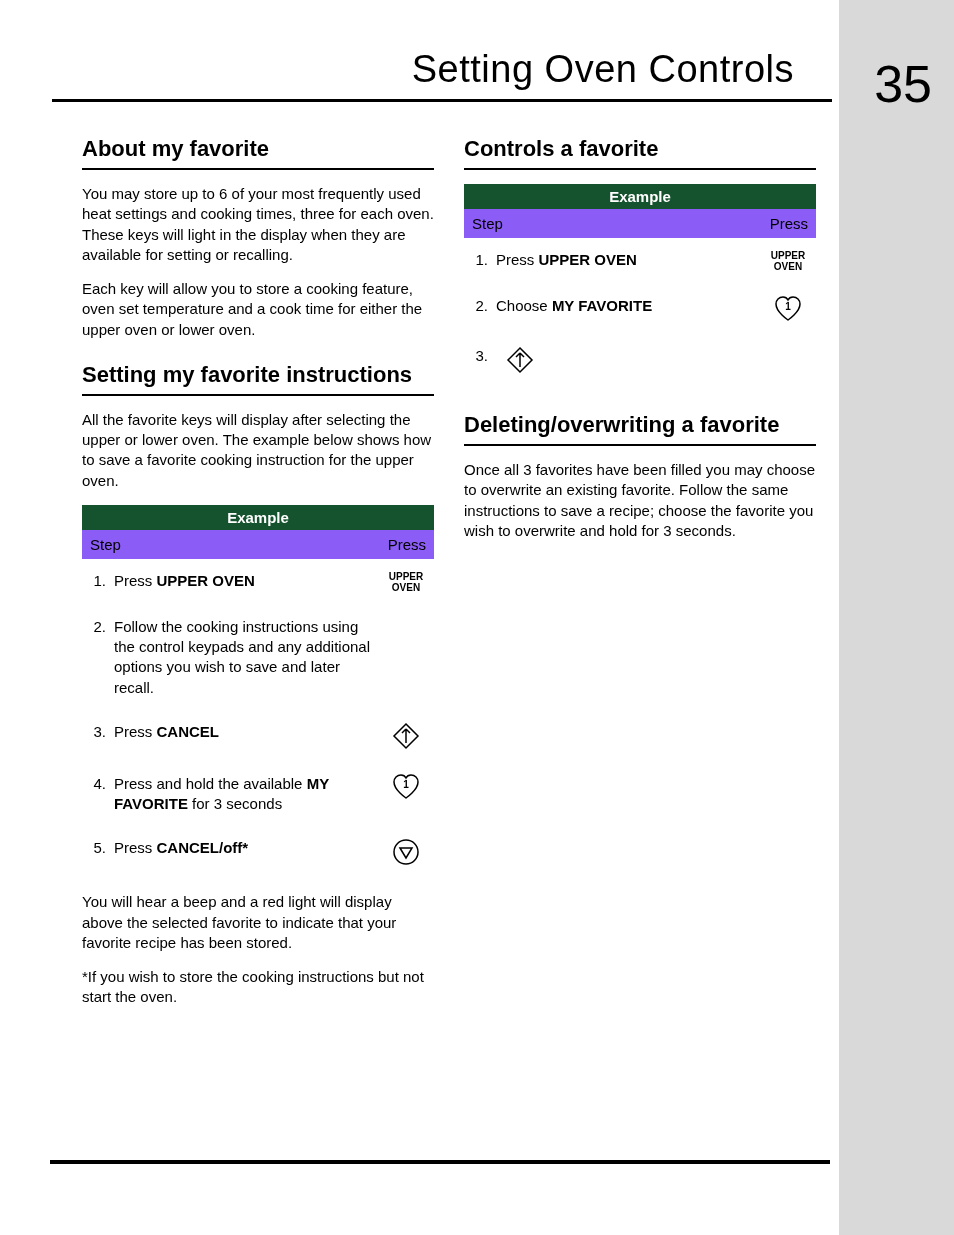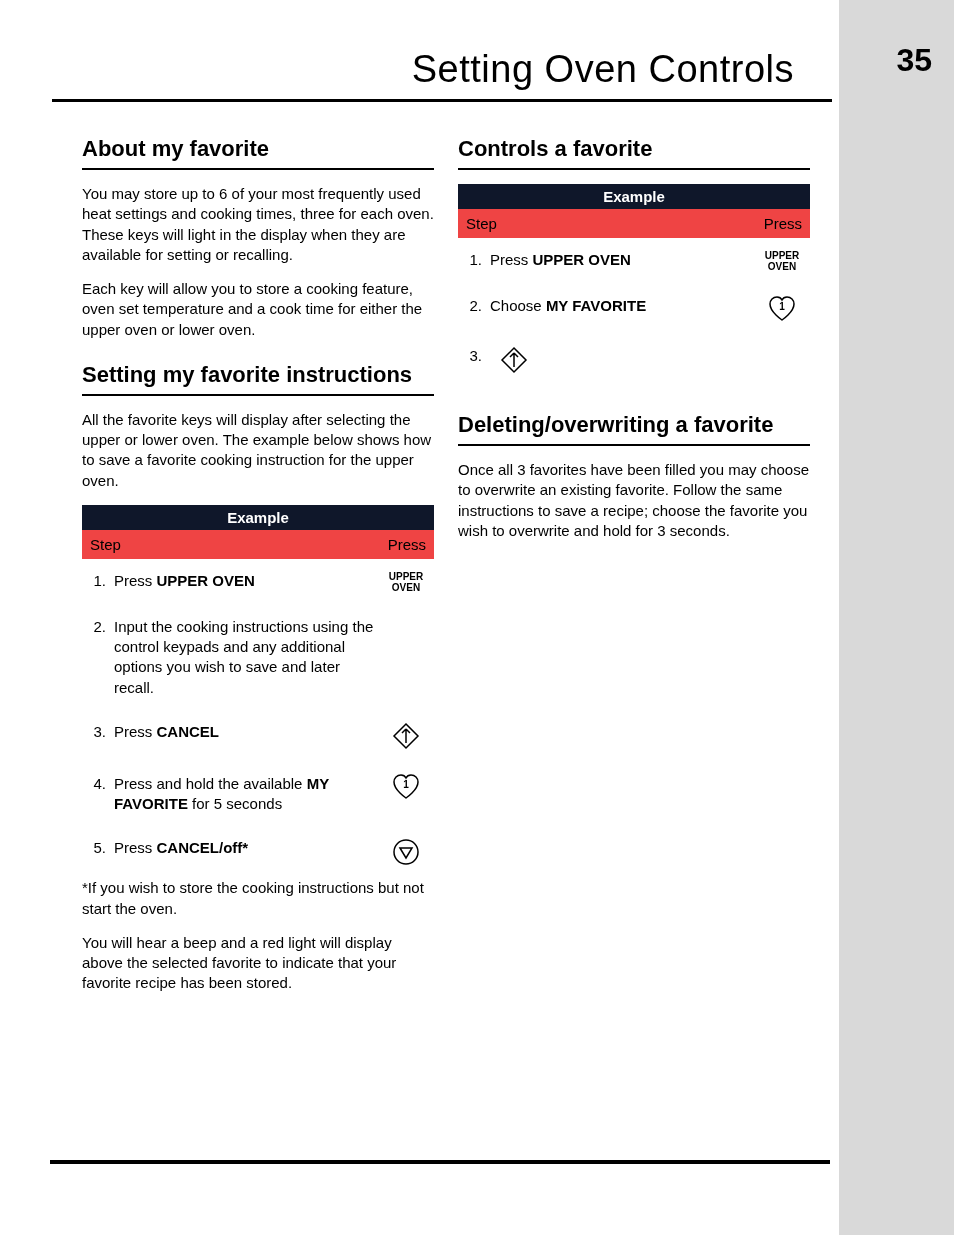--- a/index.html
+++ b/index.html
@@ -35,56 +35,56 @@
   }
   .header-title {
     font-size: 38px;
     font-weight: 400;
     letter-spacing: 0.5px;
     margin-right: 38px;
   }
   .page-number {
     position: absolute;
     right: -93px;
-    top: 42px;
-    font-size: 32px;
-    font-weight: 700;
+    top: 54px;
+    font-size: 52px;
+    font-weight: 400;
   }
   .columns {
     display: flex;
-    gap: 24px;
+    gap: 30px;
     margin-top: 34px;
   }
   .col { width: 352px; }
   .section-heading {
     font-size: 22px;
     font-weight: 700;
     border-bottom: 2px solid #000;
     padding-bottom: 6px;
     margin-bottom: 14px;
   }
   .body-text {
     font-size: 15px;
     line-height: 1.35;
     margin-bottom: 14px;
   }
   .example-table {
     width: 100%;
     margin-top: 6px;
   }
   .example-header {
-    background: #0f172a;
+    background: #14532d;
     color: #fff;
     text-align: center;
     font-weight: 700;
     font-size: 15px;
     padding: 4px 0;
   }
   .example-subhead {
-    background: #ef4444;
+    background: #8b5cf6;
     display: flex;
     justify-content: space-between;
     font-size: 15px;
     padding: 6px 8px;
   }
   .step-row {
     display: flex;
     align-items: flex-start;
     font-size: 15px;
     padding: 12px 4px;
@@ -148,41 +148,41 @@
         <div class="step-row">
           <span class="step-num">1.</span>
           <span class="step-text">
             <span>Press </span><span class="bold">UPPER OVEN</span><span></span>
           </span>
           <span class="step-icon">UPPER<br>OVEN</span>
         </div>
 
         <div class="step-row">
           <span class="step-num">2.</span>
-          <span class="step-text">Input the cooking instructions using the control keypads and any additional options you wish to save and later recall.</span>
+          <span class="step-text">Follow the cooking instructions using the control keypads and any additional options you wish to save and later recall.</span>
           <span class="step-icon"></span>
         </div>
 
         <div class="step-row">
           <span class="step-num">3.</span>
           <span class="step-text">
             <span>Press </span><span class="bold">CANCEL</span>
           </span>
           <span class="step-icon">
             <svg width="28" height="28" viewBox="0 0 28 28">
                 <path d="M14 2 L26 14 L14 26 L2 14 Z" fill="none" stroke="#000" stroke-width="1.5"></path>
                 <path d="M14 7 L14 21 M14 7 L10 11 M14 7 L18 11" fill="none" stroke="#000" stroke-width="1.5"></path>
               </svg>
           </span>
         </div>
 
         <div class="step-row">
           <span class="step-num">4.</span>
           <span class="step-text">
-            <span>Press and hold the available </span><span class="bold">MY FAVORITE</span><span> for 5 seconds</span>
+            <span>Press and hold the available </span><span class="bold">MY FAVORITE</span><span> for 3 seconds</span>
           </span>
           <span class="step-icon">
             <svg width="28" height="26" viewBox="0 0 28 26">
                 <path d="M14 24 C14 24 2 16 2 8 C2 4 5 1 9 1 C11 1 13 2 14 4 C15 2 17 1 19 1 C23 1 26 4 26 8 C26 16 14 24 14 24 Z" fill="none" stroke="#000" stroke-width="1.5"></path>
                 <text x="14" y="14" font-size="10" font-weight="700" text-anchor="middle" fill="#000">1</text>
               </svg>
           </span>
         </div>
 
         <div class="step-row">
@@ -192,22 +192,22 @@
           </span>
           <span class="step-icon">
             <svg width="28" height="28" viewBox="0 0 28 28">
                 <circle cx="14" cy="14" r="12" fill="none" stroke="#000" stroke-width="1.5"></circle>
                 <path d="M8 10 L14 20 L20 10 Z" fill="none" stroke="#000" stroke-width="1.5"></path>
               </svg>
           </span>
         </div>
       </div>
 
+      <p class="body-text" style="margin-top:14px">You will hear a beep and a red light will display above the selected favorite to indicate that your favorite recipe has been stored.</p>
       <p class="body-text">*If you wish to store the cooking instructions but not start the oven.</p>
-      <p class="body-text" style="margin-top:14px">You will hear a beep and a red light will display above the selected favorite to indicate that your favorite recipe has been stored.</p>
     </div>
 
     <div class="col">
 
       <h2 class="section-heading">Controls a favorite</h2>
 
       <div class="example-table">
         <div class="example-header">Example</div>
         <div class="example-subhead">
           <span>Step</span>

